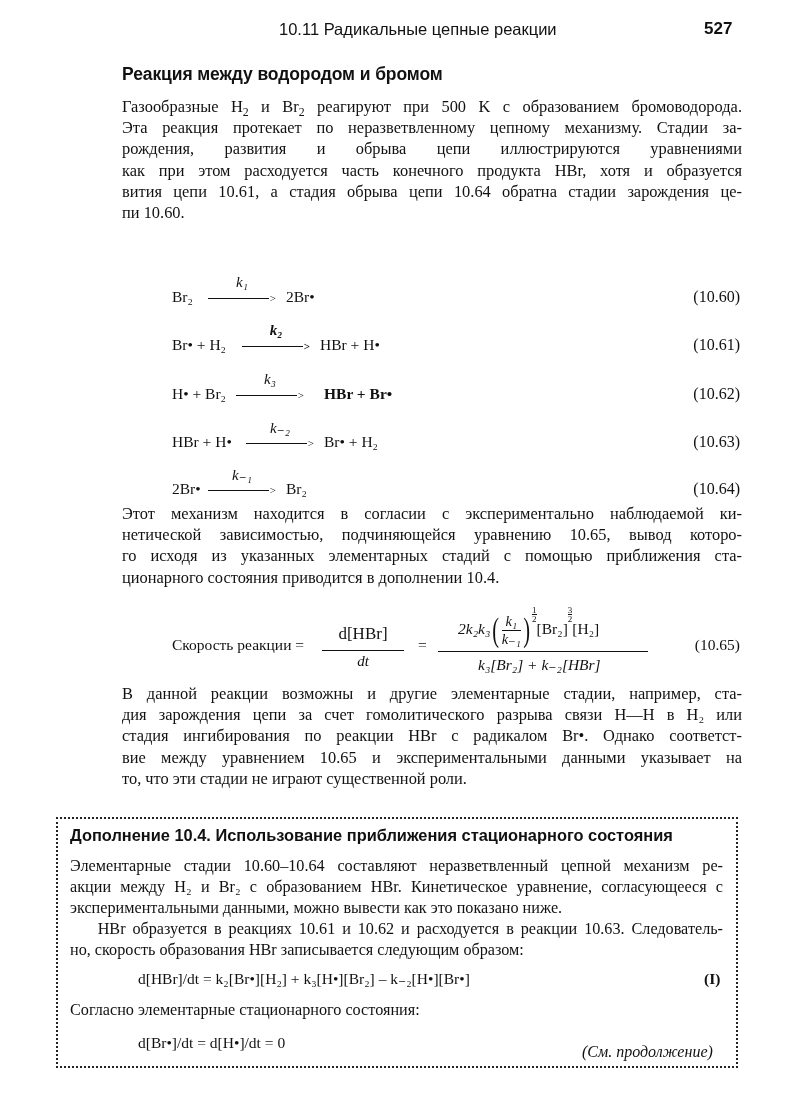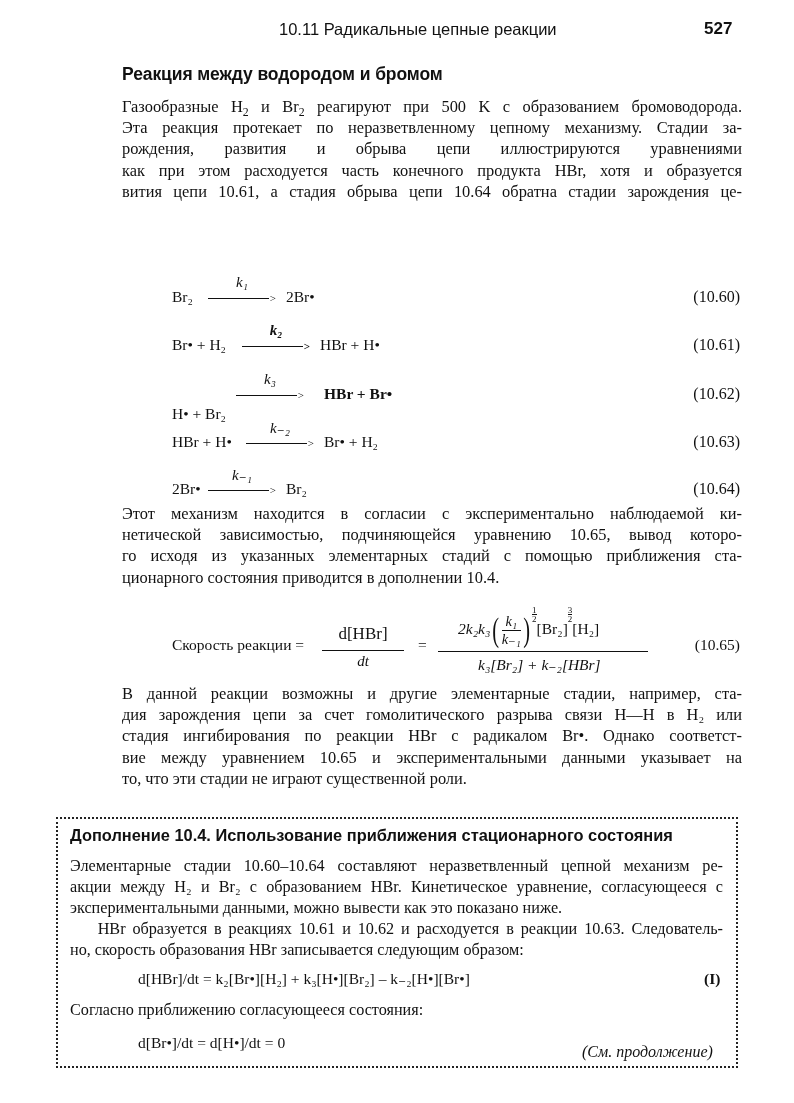--- a/index.html
+++ b/index.html
@@ -64,20 +64,21 @@
 <div class="page-number sans">527</div>
 
 <div class="section-title sans">Реакция между водородом и бромом</div>
 
 <div class="para serif" style="top:96px;">
   <span class="ln"><span>Газообразные H</span><sub>2</sub><span> и Br</span><sub>2</sub><span> реагируют при 500 K с образованием бромоводорода.</span></span>
   <span class="ln">Эта реакция протекает по неразветвленному цепному механизму. Стадии за-</span>
   <span class="ln">рождения, развития и обрыва цепи иллюстрируются уравнениями</span>
   <span class="ln">как при этом расходуется часть конечного продукта HBr, хотя и образуется</span>
   <span class="ln">вития цепи 10.61, а стадия обрыва цепи 10.64 обратна стадии зарождения це-</span>
+  <span class="ln last">пи 10.60.</span>
 </div>
 
 <div class="eq serif" style="top:278px;">
   <span class="lhs" style="left:0;">Br₂</span>
   <span class="arrow" style="left:36px;width:68px;">
       <span class="k">k₁</span>
       <span class="line"></span>
       <span class="head">&gt;</span>
     </span>
   <span class="rhs" style="left:114px;">2Br•</span>
@@ -89,21 +90,21 @@
   <span class="arrow" style="left:70px;width:68px;font-weight:bold;">
       <span class="k">k₂</span>
       <span class="line"></span>
       <span class="head">&gt;</span>
     </span>
   <span class="rhs" style="left:148px;">HBr + H•</span>
   <span class="num">(10.61)</span>
 </div>
 
 <div class="eq serif" style="top:375px;">
-  <span class="lhs" style="left:0;margin-top:20px;">H• + Br₂</span>
+  <span class="lhs" style="left:0;">H• + Br₂</span>
   <span class="arrow" style="left:64px;width:68px;">
       <span class="k">k₃</span>
       <span class="line"></span>
       <span class="head">&gt;</span>
     </span>
   <span class="rhs" style="left:152px;font-weight:bold;">HBr + Br•</span>
   <span class="num">(10.62)</span>
 </div>
 
 <div class="eq serif" style="top:423px;">
@@ -172,17 +173,17 @@
 
 <div class="box-para serif" style="top:919px;">
   <span class="ln" style="white-space:pre;">    HBr образуется в реакциях 10.61 и 10.62 и расходуется в реакции 10.63. Следователь-</span>
   <span class="ln last">но, скорость образования HBr записывается следующим образом:</span>
 </div>
 
 <div class="box-eq serif" style="top:970px;left:138px;">d[HBr]/dt = k₂[Br•][H₂] + k₃[H•][Br₂] – k₋₂[H•][Br•]</div>
 <div class="box-eq-num serif" style="top:970px;left:704px;">(I)</div>
 
 <div class="box-para serif" style="top:1000px;">
-  <span class="ln last">Согласно приближению согласующееся состояния:</span>
+  <span class="ln last">Согласно элементарные стационарного состояния:</span>
 </div>
 
 <div class="box-eq serif" style="top:1034px;left:138px;">d[Br•]/dt = d[H•]/dt = 0</div>
 <div class="continued serif">(См. продолжение)</div>
 
 </body></html>

